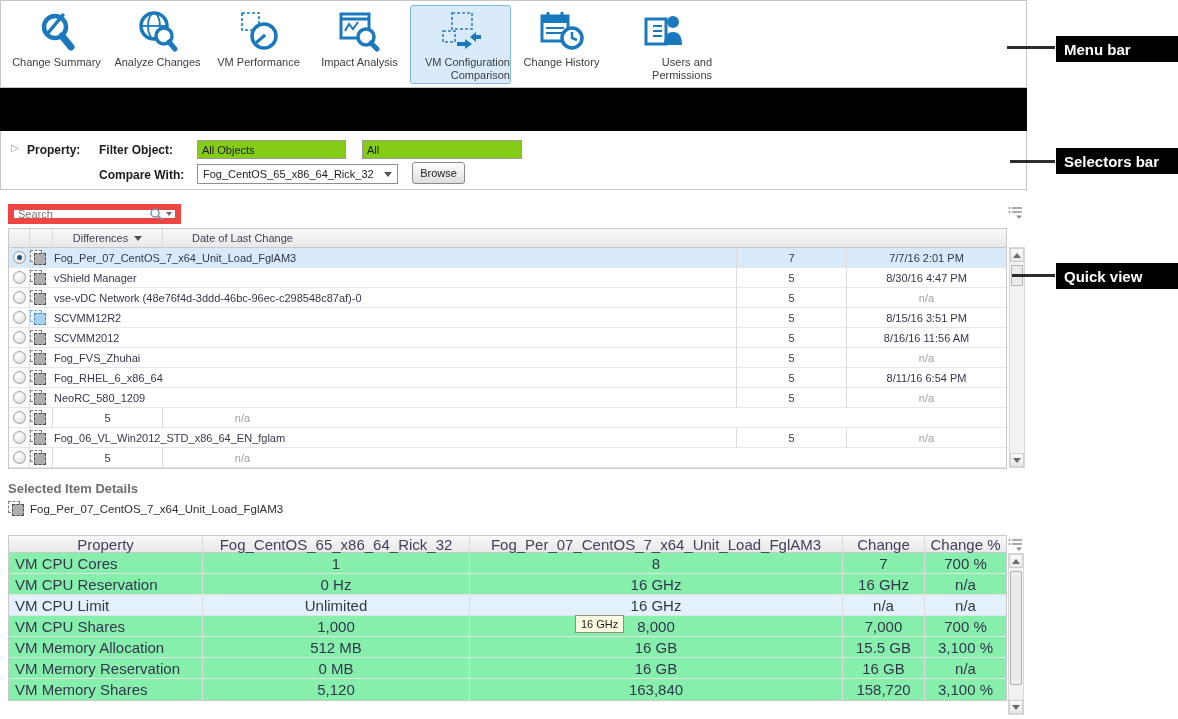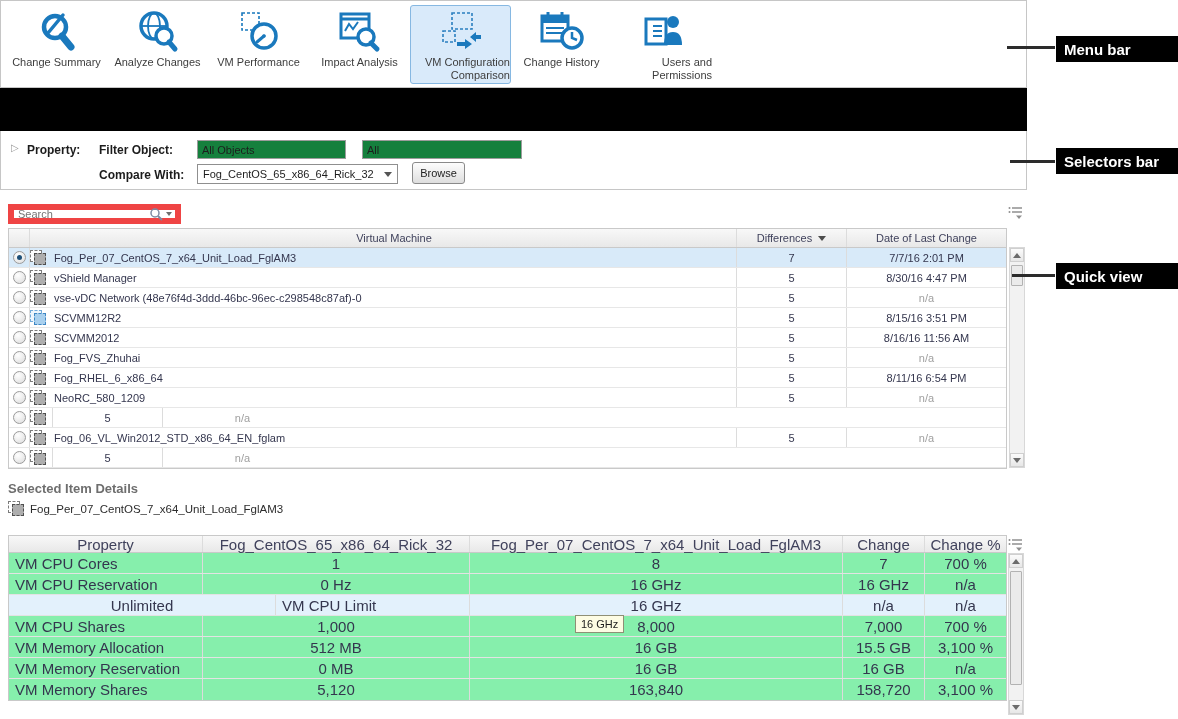--- a/index.html
+++ b/index.html
@@ -16,21 +16,21 @@
   
   .black-bar{position:absolute;left:0;top:88px;width:1027px;height:43px;background:#000}
 
   
   .selectors-panel{position:absolute;left:0;top:131px;width:1027px;height:59px;background:#fff;border:1px solid #c6c6c6;border-top:none}
   .expander{position:absolute;left:10px;top:11px;color:#9a9a9a;font-size:10px;cursor:pointer}
   .sel-label{position:absolute;font-weight:bold;font-size:12px;color:#1c1c1c;white-space:nowrap}
   .lab-selectors{left:26px;top:12px}
   .lab-filter{left:98px;top:12px}
   .lab-compare{left:98px;top:37px}
-  .txt-input{position:absolute;height:19px;border:1px solid #9c9c9c;background:#15803d;font:11px "Liberation Sans",sans-serif;padding:0 4px;color:#1d1d1d}
+  .txt-input{position:absolute;height:19px;border:1px solid #9c9c9c;background:#84cc16;font:11px "Liberation Sans",sans-serif;padding:0 4px;color:#1d1d1d}
   .filter-input{left:196px;top:9px;width:149px}
   .type-input{left:361px;top:9px;width:160px}
   .select-box{position:absolute;left:196px;top:33px;width:201px;height:20px;border:1px solid #8f8f8f;background:#fff;display:flex;align-items:center;padding:0 5px;cursor:pointer}
   .select-box .val{flex:1;font-size:11px;color:#1d1d1d;white-space:nowrap;overflow:hidden}
   .dd-arrow{width:0;height:0;border-left:4px solid transparent;border-right:4px solid transparent;border-top:5px solid #555}
   .browse-btn{position:absolute;left:411px;top:31px;width:53px;height:22px;border:1px solid #8a8a8a;border-radius:3px;background:linear-gradient(#fdfdfd,#dedede);font:11px "Liberation Sans",sans-serif;color:#222;cursor:pointer}
 
   
   .search-box{position:absolute;left:8px;top:204px;width:173px;height:20px;border:6px solid #ef4444;display:flex;align-items:center;background:#fff}
   .search-box input{flex:1;min-width:0;border:none;outline:none;font:11px "Liberation Sans",sans-serif;color:#555;padding:0 4px;background:transparent}
@@ -238,21 +238,20 @@
         <circle cx="1.5" cy="2" r="1" fill="#8f8f8f"></circle>
         <circle cx="1.5" cy="6" r="1" fill="#8f8f8f"></circle>
         <path d="M8 9.5 h6 l-3 3.5 z" fill="#8f8f8f"></path>
       </svg>
   </span>
 
   <div class="qv-table">
     <div class="qv-header">
       <span class="qh col-radio"></span>
       <span class="qh col-icon"></span>
-      <span class="qh col-name">Virtual Machine</span>
       <span class="qh col-diff">
           <span>Differences</span>
           <span class="sort-arrow"></span>
         </span>
       <span class="qh col-date">Date of Last Change</span>
     </div>
 
     <div class="qrow selected">
       <span class="cell col-radio">
           <span class="radio checked"></span>
@@ -417,22 +416,22 @@
       <span class="dcell d-pct">700 %</span>
     </div>
     <div class="drow">
       <span class="dcell d-prop">VM CPU Reservation</span>
       <span class="dcell d-left">0 Hz</span>
       <span class="dcell d-right">16 GHz</span>
       <span class="dcell d-change">16 GHz</span>
       <span class="dcell d-pct na">n/a</span>
     </div>
     <div class="drow highlight">
+      <span class="dcell d-prop">VM CPU Limit</span>
       <span class="dcell d-left">Unlimited</span>
-      <span class="dcell d-prop">VM CPU Limit</span>
       <span class="dcell d-right">16 GHz</span>
       <span class="dcell d-change na">n/a</span>
       <span class="dcell d-pct na">n/a</span>
     </div>
     <div class="drow">
       <span class="dcell d-prop">VM CPU Shares</span>
       <span class="dcell d-left">1,000</span>
       <span class="dcell d-right">8,000</span>
       <span class="dcell d-change">7,000</span>
       <span class="dcell d-pct">700 %</span>

